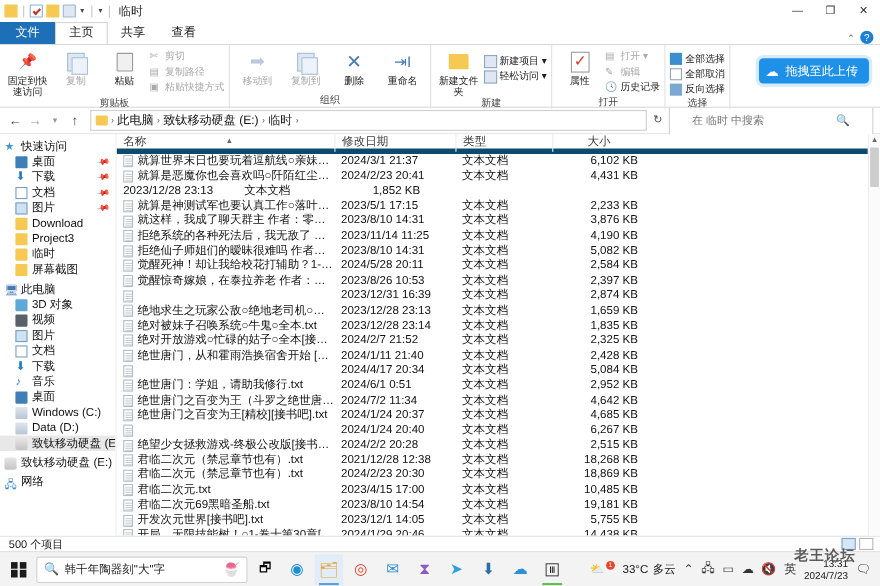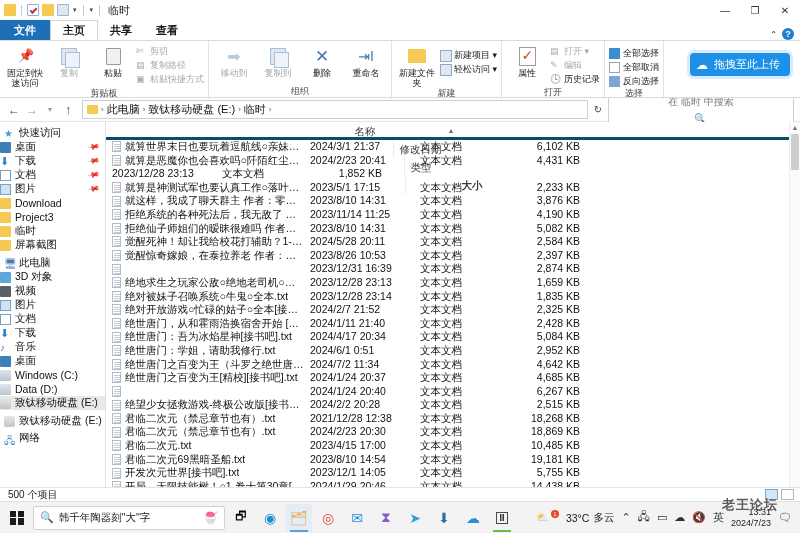--- a/index.html
+++ b/index.html
@@ -27,21 +27,21 @@
     border-left:2px solid #c03030; border-bottom:2px solid #c03030; transform:rotate(-45deg); }
   .ico-props { background:#f6c952; border-radius:1px; }
   .ico-prop2 { background:#dfe8f2; border:1px solid #9fb6cd; border-radius:1px;}
   .qat-caret { font-size:7px; color:#444; margin:0 1px; }
   .title-text { font-size:11px; color:#222; margin-left:6px; }
   .win-ctrls { margin-left:auto; display:flex; height:20px; }
   .win-btn { width:30px; height:20px; display:flex; align-items:center; justify-content:center;
     font-size:10px; color:#333; }
 
   
-  .tabbar { height:20px; display:flex; align-items:flex-end; background:#fff; padding-left:0px;font-weight:bold; }
+  .tabbar { height:20px; display:flex; align-items:flex-end; background:#fff; padding-left:0px; }
   .tab { padding:2px 12px 3px 12px; font-size:11px; color:#1b1b1b; line-height:14px;}
   .tab.file { background:#1d6fb8; color:#fff; padding:3px 14px; }
   .tab.active { border:1px solid #d4d4d4; border-bottom:1px solid #fff; background:#fff;
     position:relative; top:1px; }
   .tabbar-right { margin-left:auto; display:flex; align-items:center; gap:5px; padding-right:6px; }
   .caret-up { font-size:8px; color:#555; }
   .help-ico { width:12px; height:12px; border-radius:50%; background:#1d7fd4; color:#fff;
     font-size:9px; line-height:12px; text-align:center; }
 
   
@@ -91,28 +91,28 @@
   .navbtn { width:16px; text-align:center; font-size:12px; color:#9a9a9a; }
   .navbtn.on { color:#444; }
   .navbtn.sm { font-size:8px; }
   .crumbbox { flex:1; height:19px; border:1px solid #cfcfcf; background:#fff; display:flex;
     align-items:center; padding:0 4px; gap:3px; font-size:11px; margin-left:4px; }
   .crumb-folder { width:11px; height:9px; background:#f6c952; border-radius:1px; }
   .crumb { color:#111; }
   .crumb-sep { color:#555; font-size:8px; }
   .refresh { width:16px; text-align:center; font-size:10px; color:#444; }
   .searchbox { width:186px; height:31px; border:1px solid #cfcfcf; background:#fff; display:flex;
-    align-items:center; justify-content:space-between; padding:0 20px; font-size:10px; color:#767676;flex-direction:column; }
+    align-items:center; justify-content:space-between; padding:0 20px; font-size:10px; color:#767676; }
   .searchbox .mag { color:#555; font-size:10px; }
 
   
   .body { flex:1; display:flex; overflow:hidden; }
   .sidebar { width:105px; background:#fff; padding-top:4px; overflow:hidden;
     border-right:0; font-size:10.5px; position:relative; }
-  .snode { display:flex; align-items:center; height:14px; gap:4px;
+  .snode { display:flex; align-items:center; height:14px; padding-left:14px; gap:4px;
     white-space:nowrap; color:#111; }
   .snode.sel { background:#e8e8e8; }
   .snode .si { width:11px; height:11px; display:inline-block; flex:0 0 auto; }
   .snode .pinm { margin-left:auto; margin-right:6px; color:#9a9a9a; font-size:8px; transform:rotate(35deg); }
   .snode.root { padding-left:4px; font-weight:normal; }
   .i-star { color:#3f9ad8; font-size:10px; }
   .i-desktop { background:#3f7fb8; border-radius:1px; }
   .i-dl { color:#2b7fc4; font-size:11px; line-height:11px; }
   .i-doc { background:#fff; border:1px solid #7aa0c0; }
   .i-pic { background:#cfe3f5; border:1px solid #7aa0c0; }
@@ -123,28 +123,28 @@
   .i-music { color:#3f7fb8; font-size:10px; }
   .i-drive { background:linear-gradient(#dfe6ee,#b9c5d2); border-radius:1px; }
   .i-usb { background:linear-gradient(#e6e6e6,#c4c4c4); border-radius:2px; }
   .i-net { color:#3f8ad0; font-size:10px; }
 
   
   .vsplit { width:1px; background:#e2e2e2; }
 
   
   .filepane { flex:1; display:flex; flex-direction:column; overflow:hidden; background:#fff; }
-  .colhead { height:18px; display:flex; align-items:center; border-bottom:3px solid #0c4a6e;
-    font-size:10.5px; color:#3b3b3b; position:relative;flex-direction:column; }
+  .colhead { height:18px; display:flex; align-items:center; border-bottom:5px solid #0c4a6e;
+    font-size:10.5px; color:#3b3b3b; position:relative; }
   .ch { padding-left:6px; position:relative; height:18px; line-height:18px; }
   .ch + .ch { border-left:1px solid #ececec; }
   .ch.name { width:198px; }
   .ch.date { width:110px; }
   .ch.type { width:88px; }
-  .ch.size { width:86px; text-align:right; padding-right:8px;font-weight:bold; }
+  .ch.size { width:86px; text-align:center; padding-right:8px; }
   .sortmark { position:absolute; left:50%; top:0px; font-size:7px; color:#6c6c6c; }
   .rows { flex:1; overflow:hidden; }
   .row { height:13.6px; display:flex; align-items:center; font-size:10.5px; color:#111; }
   .cell { height:13.6px; line-height:13.6px; overflow:hidden; white-space:nowrap; }
   .cell.name { width:198px; display:flex; align-items:center; gap:4px; padding-left:6px;
     text-overflow:ellipsis; }
   .cell.name .fname { overflow:hidden; text-overflow:ellipsis; white-space:nowrap; }
   .cell.date { width:110px; padding-left:6px; }
   .cell.type { width:88px; padding-left:6px; }
   .cell.size { width:86px; text-align:right; padding-right:8px; }
@@ -626,21 +626,20 @@
               <span class="txtic"></span>
               <span class="fname">绝世唐门，从和霍雨浩换宿舍开始 [接书吧].txt</span>
             </div>
             <div class="cell date">2024/1/11 21:40</div>
             <div class="cell type">文本文档</div>
             <div class="cell size">2,428 KB</div>
           </div>
           <div class="row">
             <div class="cell name">
               <span class="txtic"></span>
-              <span class="fname">绝世唐门：吾为冰焰星神[接书吧].txt</span>
             </div>
             <div class="cell date">2024/4/17 20:34</div>
             <div class="cell type">文本文档</div>
             <div class="cell size">5,084 KB</div>
           </div>
           <div class="row">
             <div class="cell name">
               <span class="txtic"></span>
               <span class="fname">绝世唐门：学姐，请助我修行.txt</span>
             </div>

